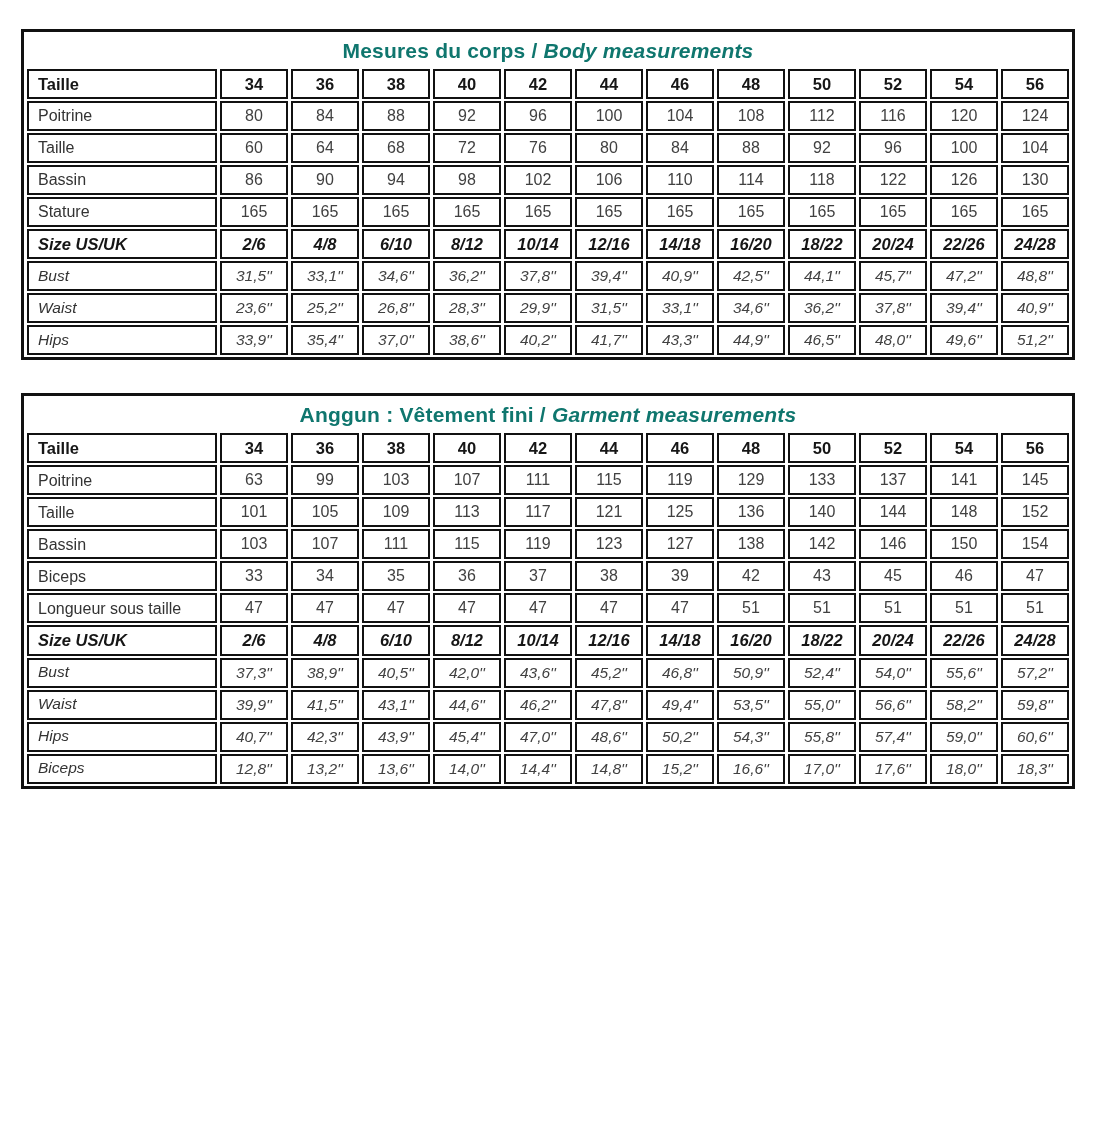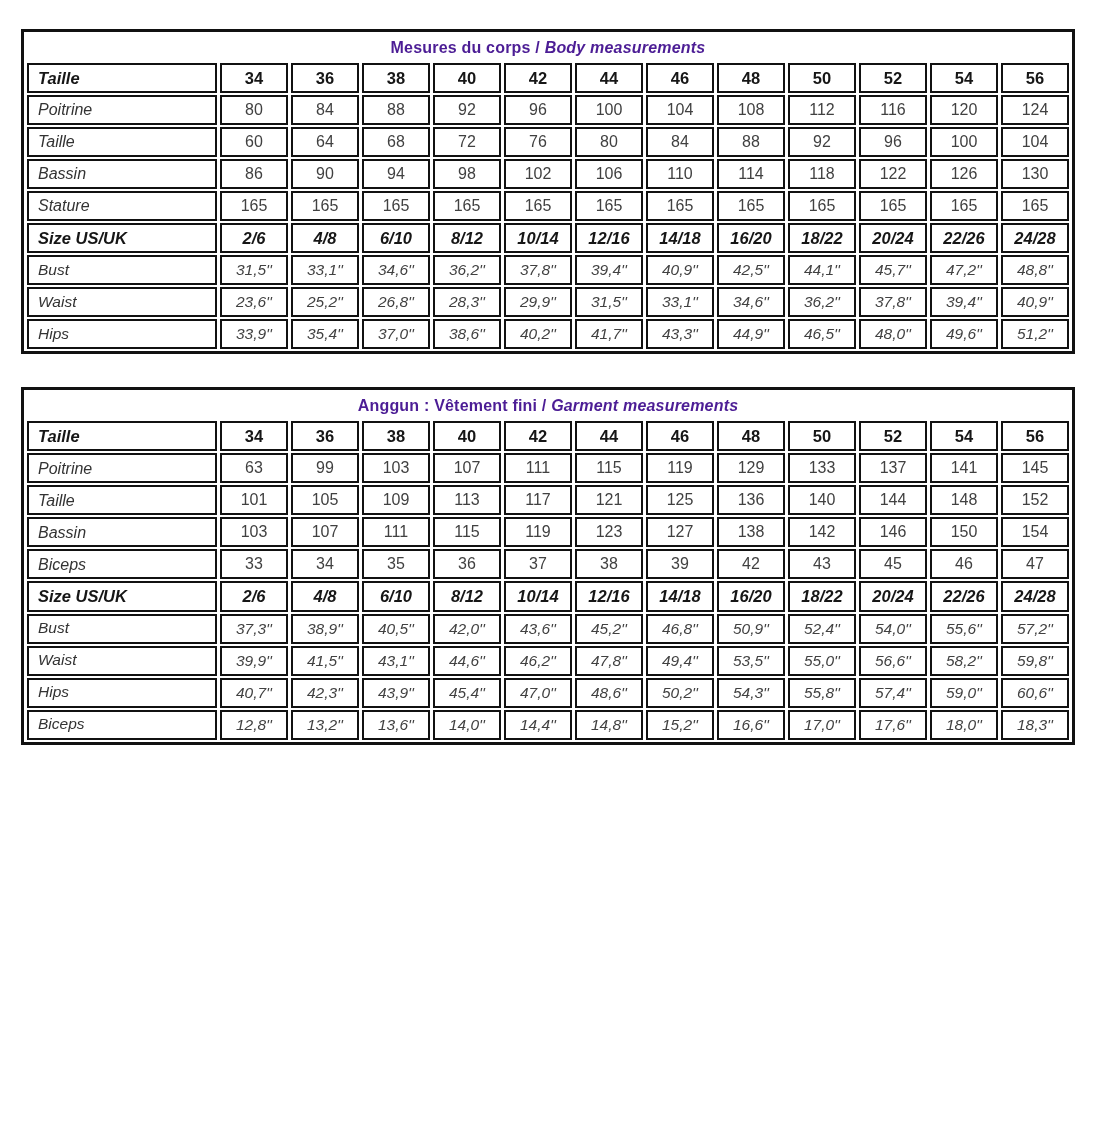--- a/index.html
+++ b/index.html
@@ -26,41 +26,40 @@
     width: 100%;
     border-collapse: separate;
     border-spacing: 3px 2px;
     table-layout: fixed;
   }
   col.label-col { width: 190px; }
   td.title-cell {
     border: none;
     text-align: center;
     font-weight: bold;
-    font-size: 16px;
-    color: #4c1d95;
+    font-size: 21px;
+    color: #0f766e;
     padding: 5px 2px 4px 2px;
     letter-spacing: 0.2px;
   }
   td.title-cell .it { font-style: italic; }
   td.cell {
     border: 2px solid #111111;
     background: #ffffff;
     height: 30px;
     box-sizing: border-box;
     font-size: 16px;
     vertical-align: middle;
     overflow: hidden;
   }
   td.label {
     text-align: left;
     padding: 3px 6px 3px 9px;
     line-height: 1.22;
     color: #333333;
-    font-style: italic;
   }
   td.val {
     text-align: center;
     padding: 2px 1px;
     color: #414141;
   }
   tr.r-header td.cell, tr.r-us-header td.cell {
     font-weight: bold;
     color: #161616;
     font-size: 16.5px;
@@ -334,20 +333,35 @@
             <td class="cell val">36</td>
             <td class="cell val">37</td>
             <td class="cell val">38</td>
             <td class="cell val">39</td>
             <td class="cell val">42</td>
             <td class="cell val">43</td>
             <td class="cell val">45</td>
             <td class="cell val">46</td>
             <td class="cell val">47</td>
           </tr>
+          <tr class="r-metric">
+            <td class="cell label">Longueur sous taille</td>
+            <td class="cell val">47</td>
+            <td class="cell val">47</td>
+            <td class="cell val">47</td>
+            <td class="cell val">47</td>
+            <td class="cell val">47</td>
+            <td class="cell val">47</td>
+            <td class="cell val">47</td>
+            <td class="cell val">51</td>
+            <td class="cell val">51</td>
+            <td class="cell val">51</td>
+            <td class="cell val">51</td>
+            <td class="cell val">51</td>
+          </tr>
           <tr class="r-us-header">
             <td class="cell label">Size US/UK</td>
             <td class="cell val">2/6</td>
             <td class="cell val">4/8</td>
             <td class="cell val">6/10</td>
             <td class="cell val">8/12</td>
             <td class="cell val">10/14</td>
             <td class="cell val">12/16</td>
             <td class="cell val">14/18</td>
             <td class="cell val">16/20</td>

